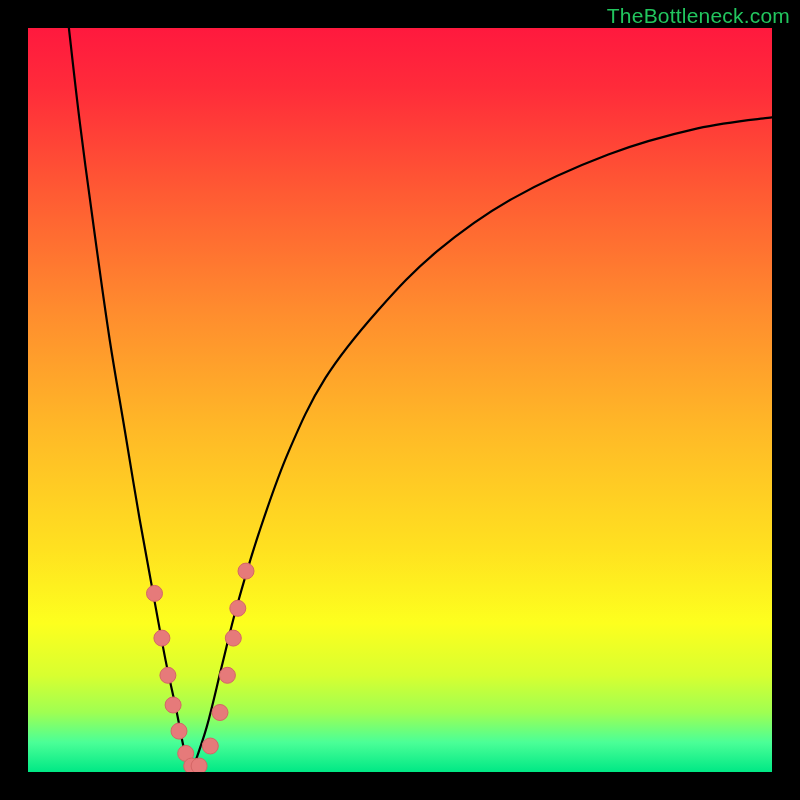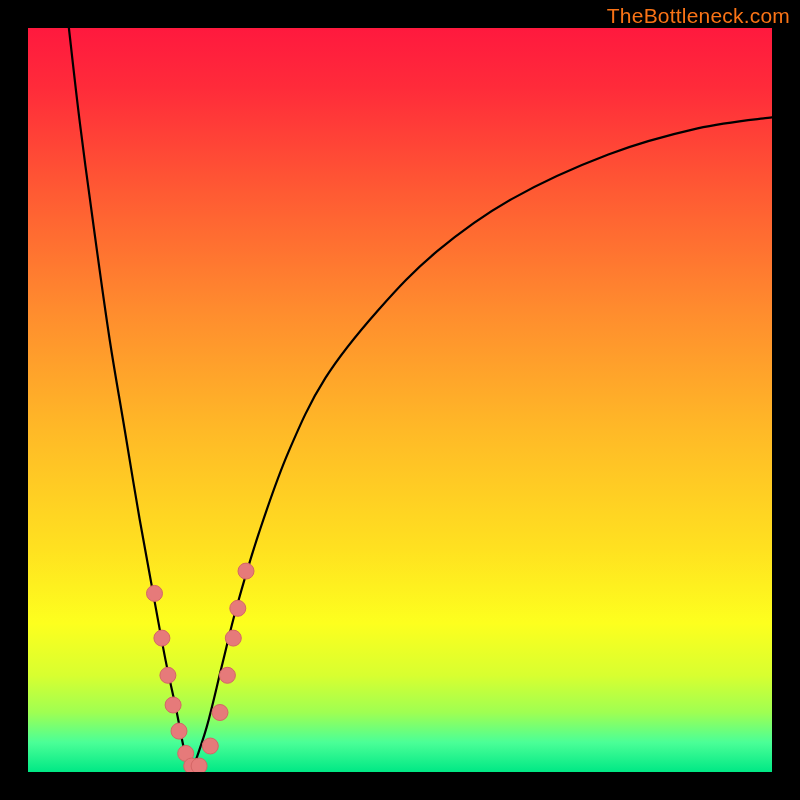--- a/index.html
+++ b/index.html
@@ -28,21 +28,21 @@
       #d8ff30 87%,
       #9fff52 92%,
       #4bff97 96%,
       #00e885 100%
     );
   }
   .watermark {
     position: absolute;
     top: 4px;
     right: 10px;
-    color: #f97316;
+    color: #22c55e;
     font-size: 21px;
     letter-spacing: 0.2px;
     font-weight: 400;
   }
   svg.curves {
     position: absolute;
     left: 0;
     top: 0;
   }
 </style>

